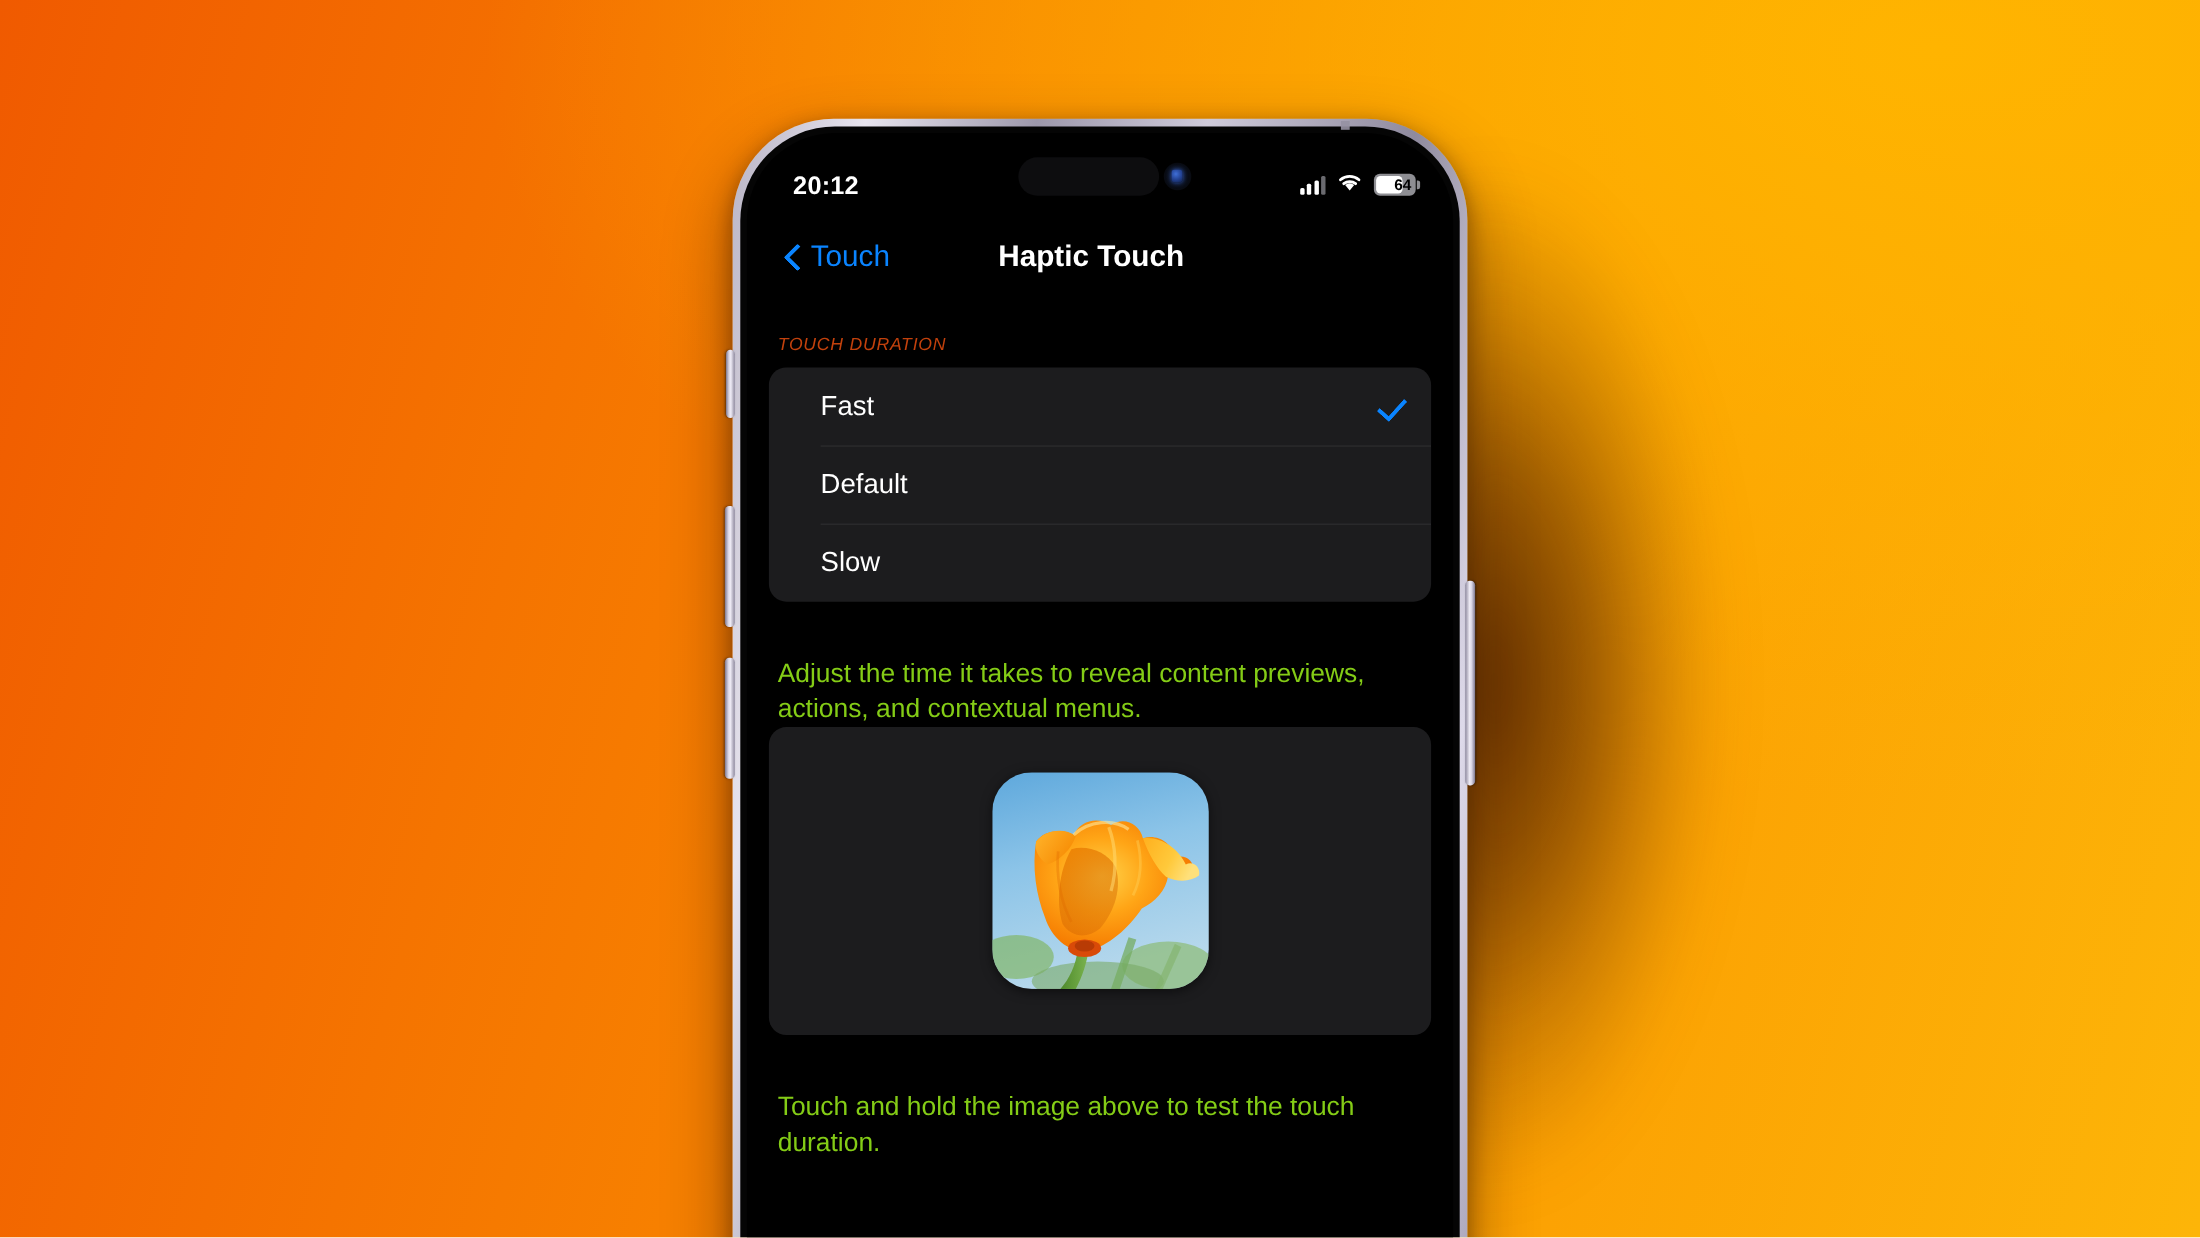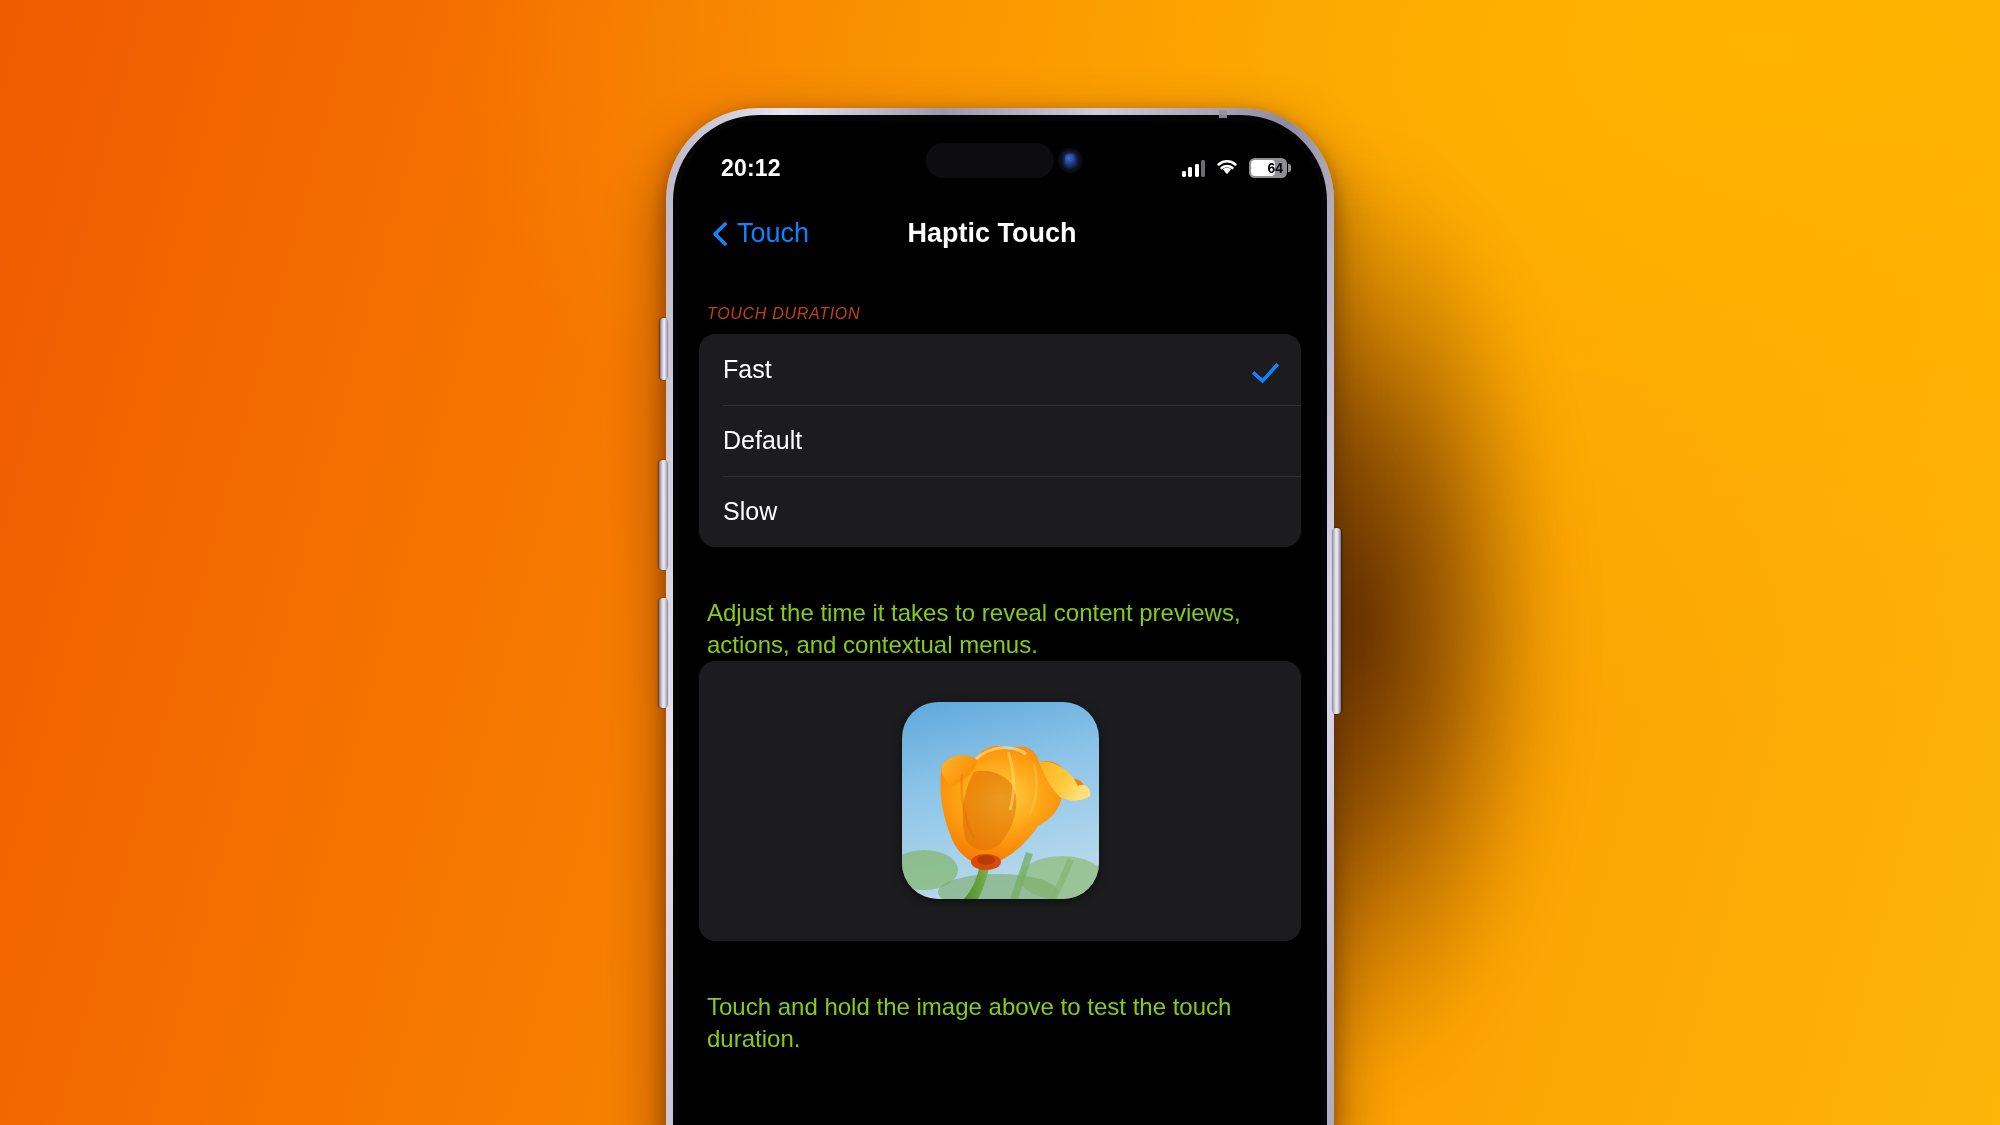--- a/index.html
+++ b/index.html
@@ -283,20 +283,21 @@
     overflow: hidden;
   }
 
   .row {
     position: relative;
     height: 71px;
     display: flex;
     align-items: center;
     padding: 0 22px 0 24px;
     cursor: pointer;
+    margin-left: 23px;
   }
   .row + .row::before {
     content: "";
     position: absolute;
     left: 24px; right: 0; top: 0;
     height: 1px;
     background: #2f2f31;
   }
   .row-label {
     font-size: 25px;

